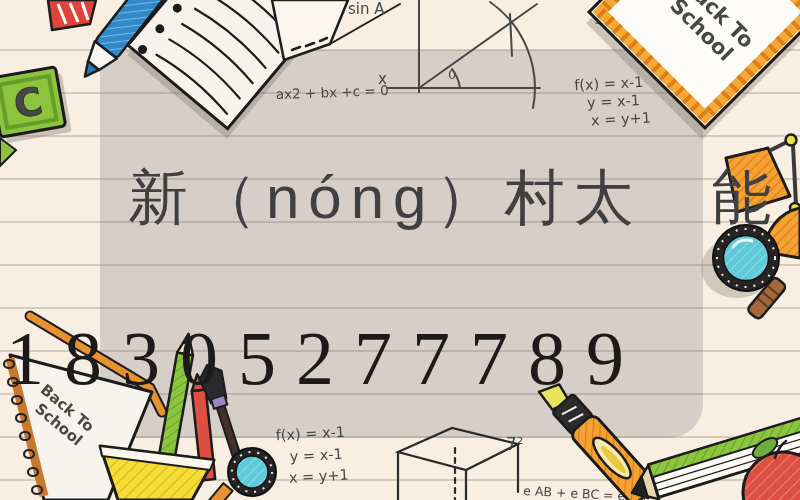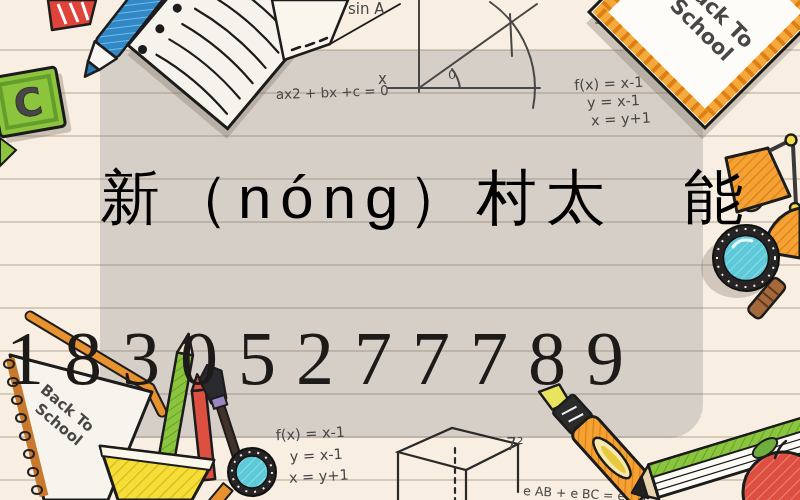--- a/index.html
+++ b/index.html
@@ -14,23 +14,23 @@
   }
   #rules{
     position:absolute;left:0;top:0;width:800px;height:500px;
     background-image:repeating-linear-gradient(to bottom,transparent 0 41px,rgba(125,108,88,0.28) 41px 43px);
     background-position:0 8px;
     pointer-events:none;
   }
   #doodles{position:absolute;left:0;top:0;}
   .hand{font-family:"DejaVu Sans",sans-serif;fill:#474747;}
   #title{
-    position:absolute;left:100px;top:166px;width:620px;
+    position:absolute;left:128px;top:166px;width:620px;
     font-size:60px;line-height:64px;letter-spacing:9px;
-    color:#000000;white-space:nowrap;
+    color:#404040;white-space:nowrap;
   }
   #phone{
     position:absolute;left:6px;top:320px;
     font-family:"Liberation Serif",serif;
     font-size:76px;line-height:1;letter-spacing:20px;
     color:#1d1b19;white-space:nowrap;
   }
 </style>
 </head>
 <body>

